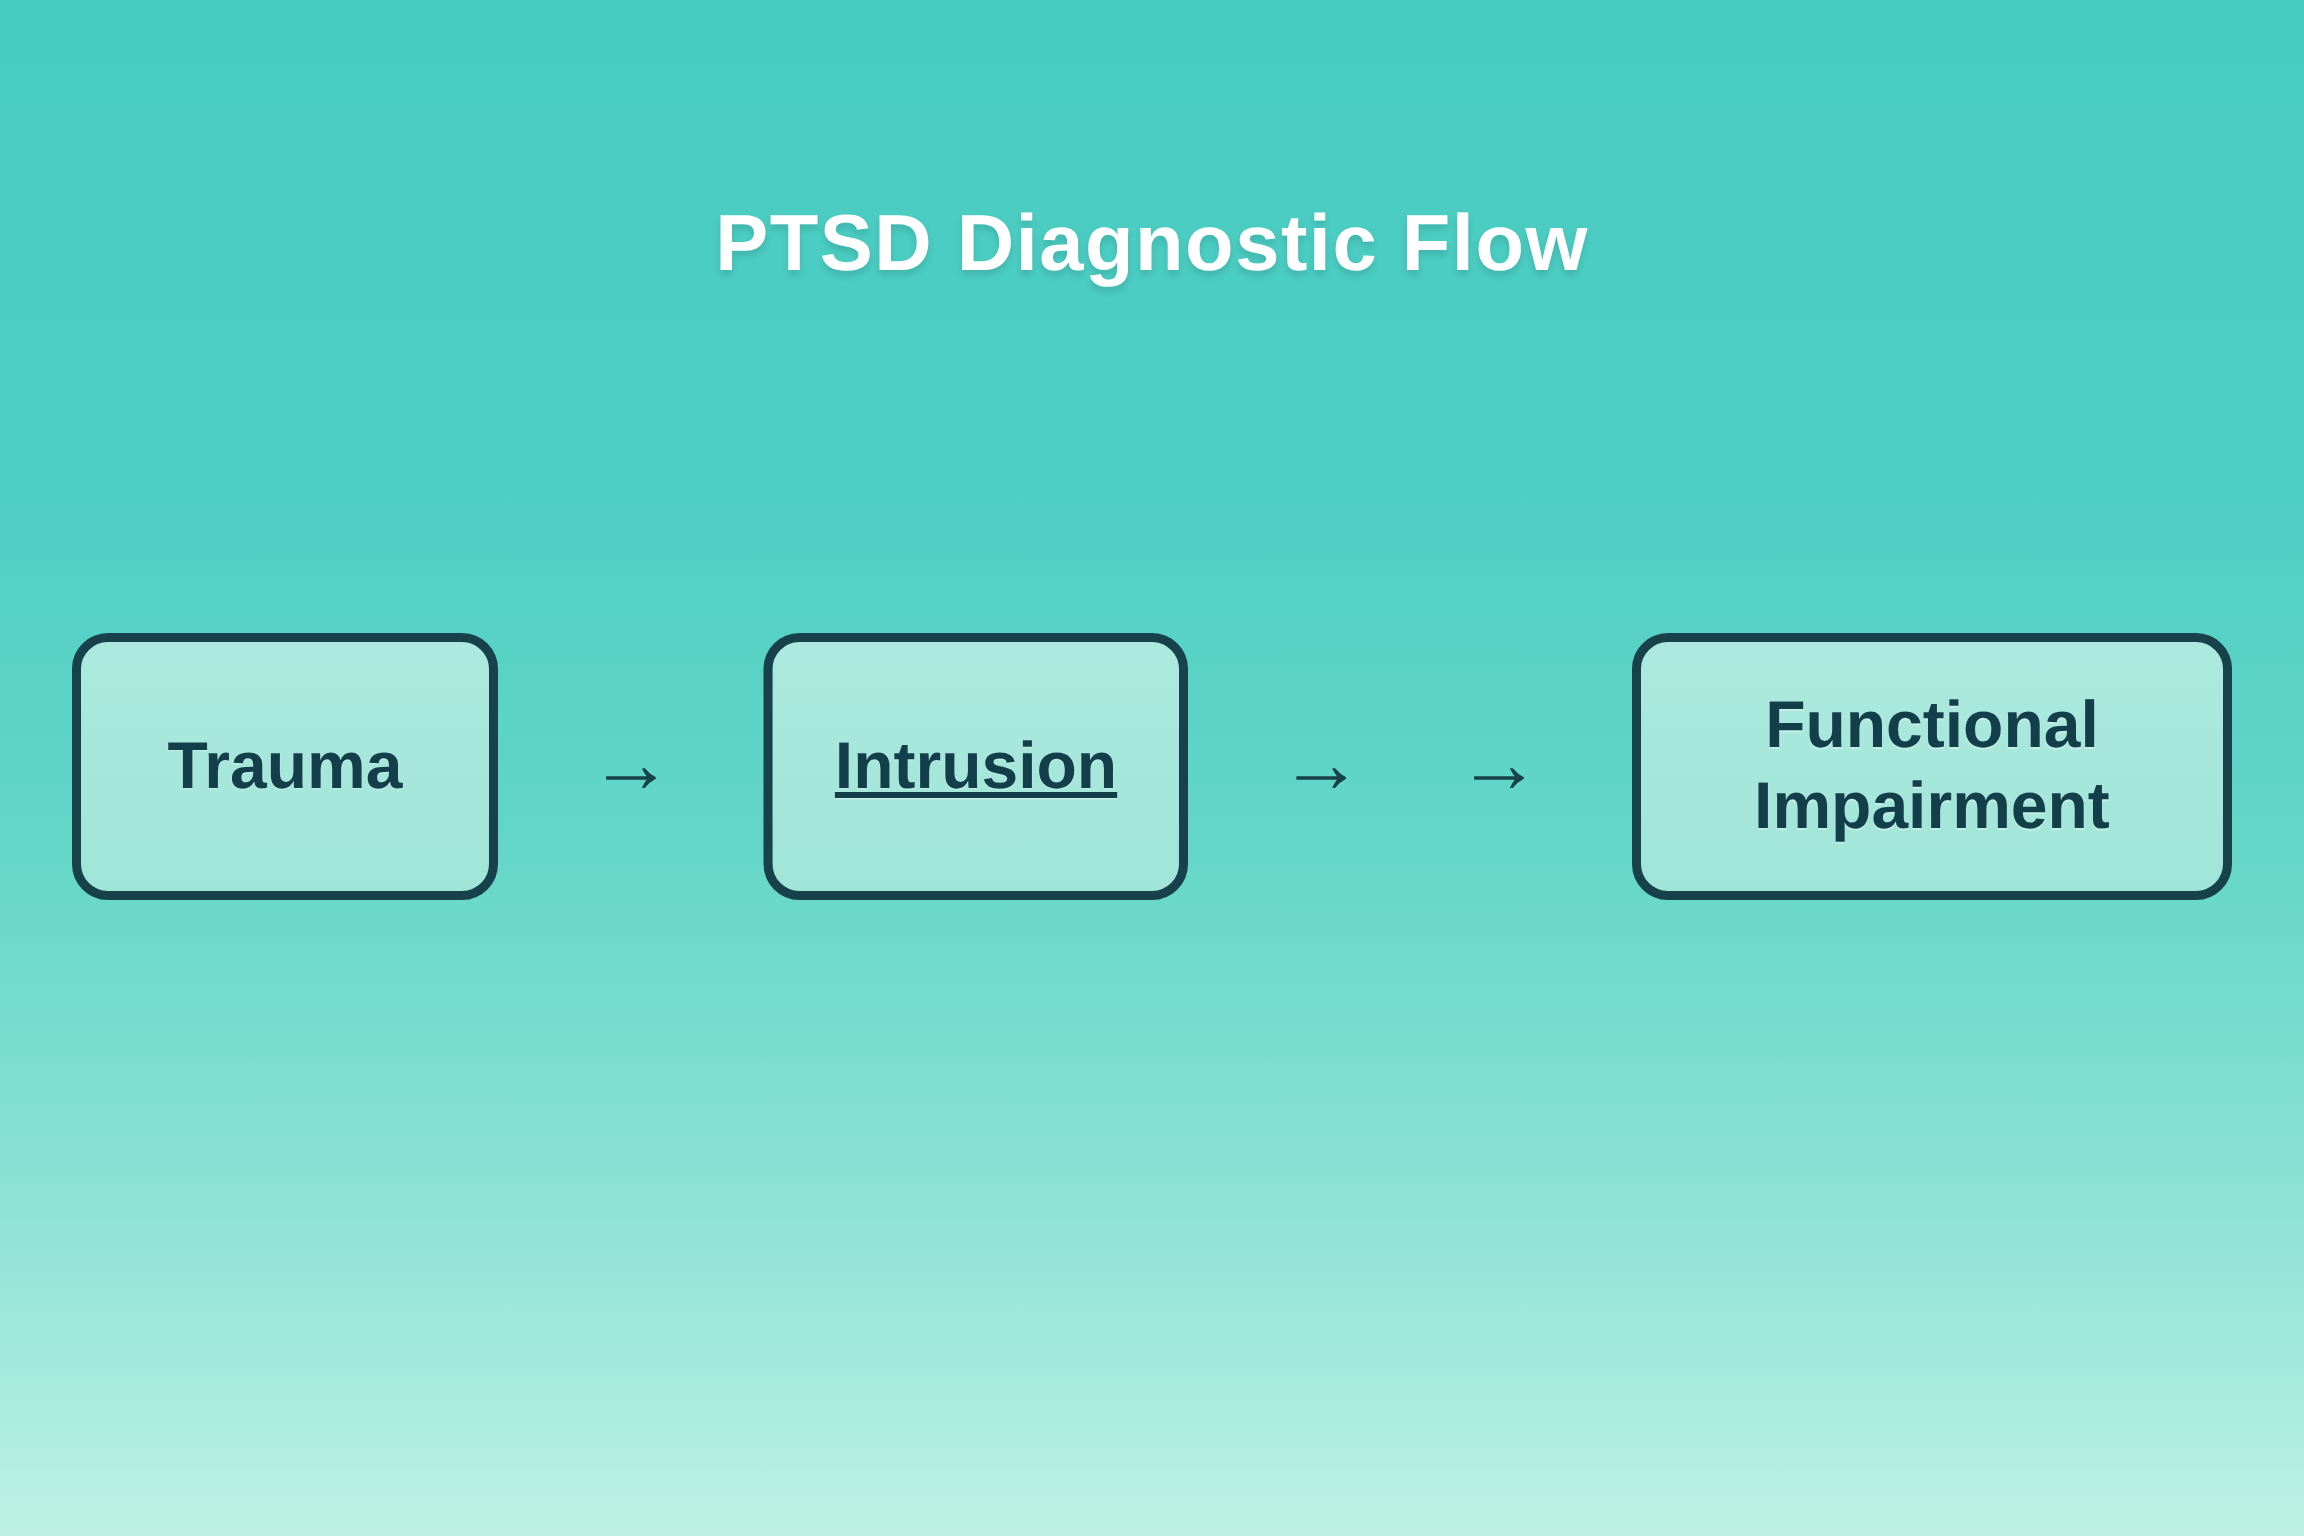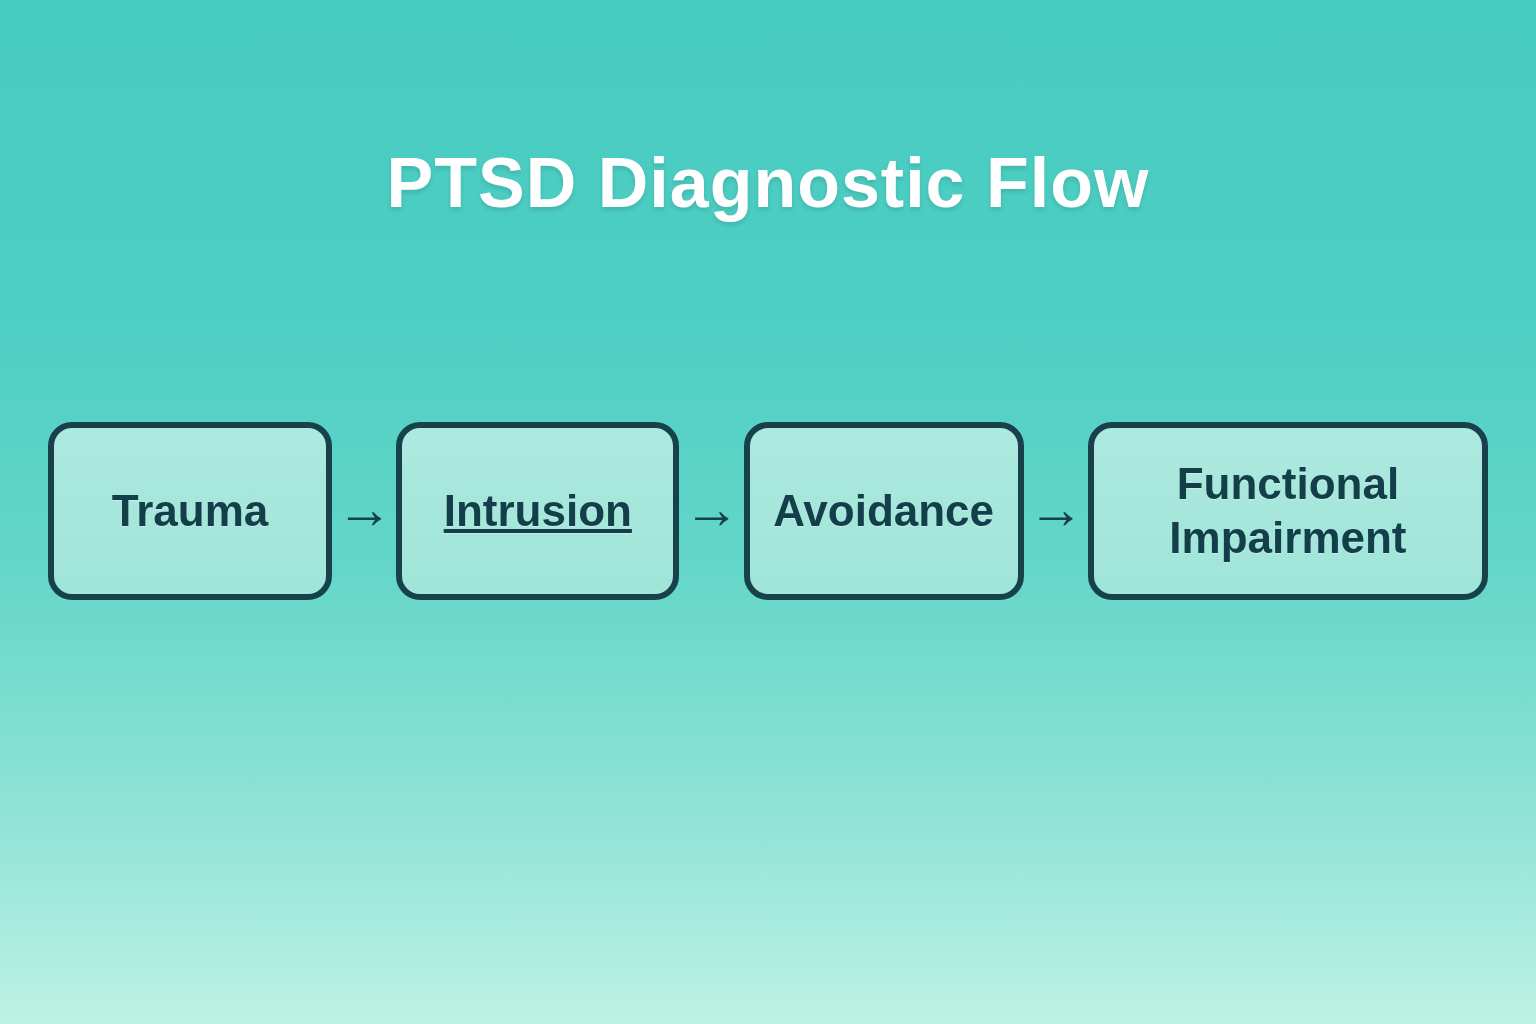--- a/index.html
+++ b/index.html
@@ -19,21 +19,21 @@
       #bdf2e4 100%);
     position: relative;
   }
 
   .page-title {
     position: absolute;
     top: 96px;
     left: 0;
     width: 100%;
     text-align: center;
-    font-size: 70px;
+    font-size: 53px;
     font-weight: 700;
     letter-spacing: 1px;
     color: #ffffff;
     text-shadow: 0 3px 4px rgba(20, 80, 80, 0.18);
   }
 
   .flow-row {
     position: absolute;
     top: 422px;
     left: 48px;
@@ -89,23 +89,20 @@
   </div>
 
   <div class="flow-arrow">→</div>
 
   <div class="flow-node n2">
     <span>Intrusion</span>
   </div>
 
   <div class="flow-arrow">→</div>
 
-  <div class="flow-node n3">
-    <span>Avoidance</span>
-  </div>
 
   <div class="flow-arrow">→</div>
 
   <div class="flow-node n4">
     <span>Functional Impairment</span>
   </div>
 
 </div>
 
 </body></html>

